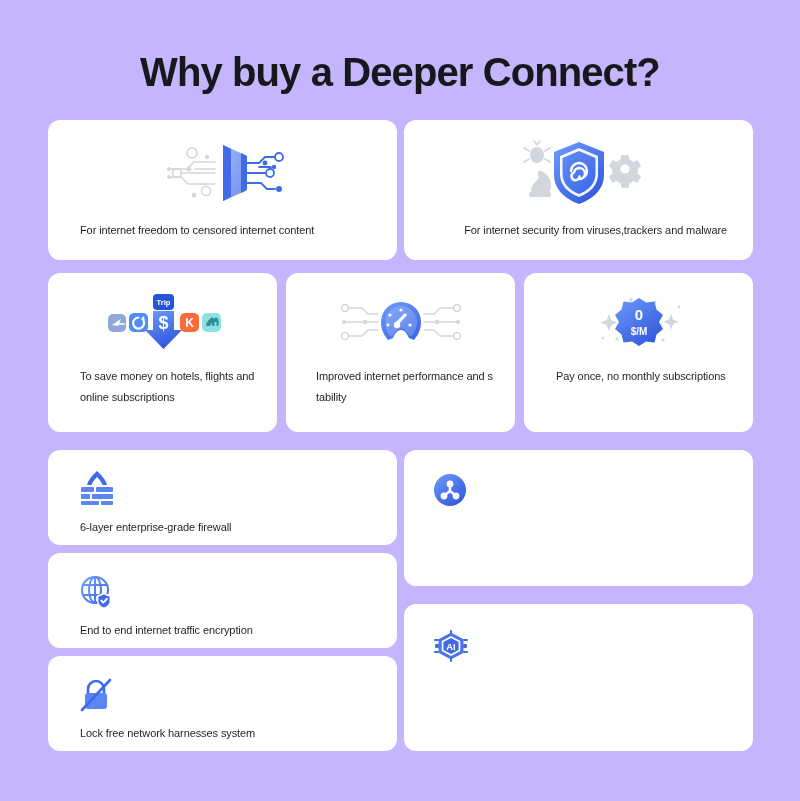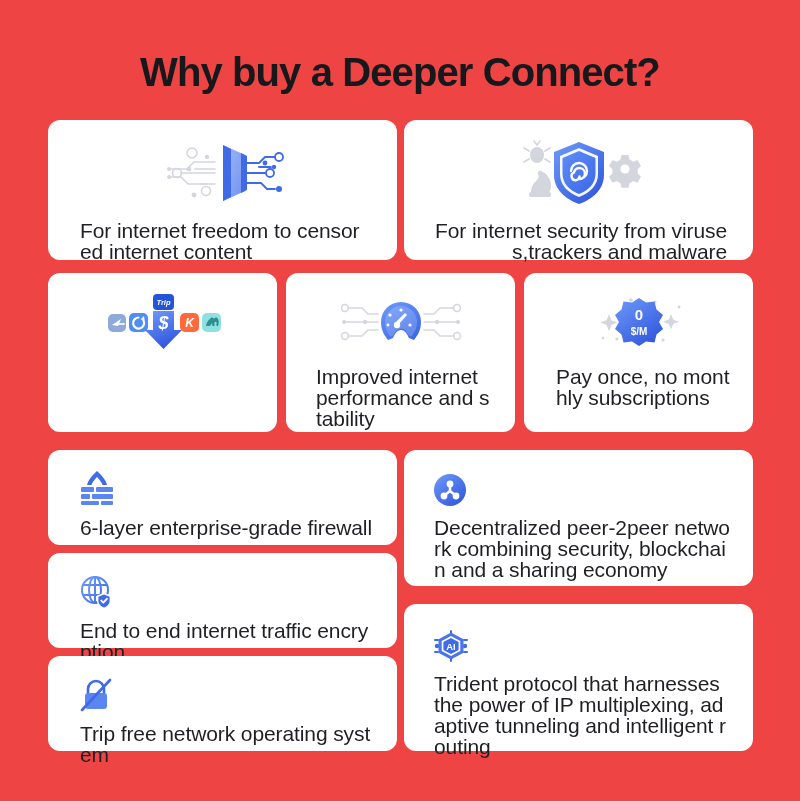--- a/index.html
+++ b/index.html
@@ -9,21 +9,21 @@
     height: 801px;
     background: #f4f5f7;
     font-family: "Liberation Sans", sans-serif;
     -webkit-font-smoothing: antialiased;
   }
 
   .page {
     position: relative;
     width: 800px;
     height: 801px;
-    background: #ef4444;
+    background: #c4b5fd;
     overflow: hidden;
   }
 
   
   .page-title {
     position: absolute;
     left: 0;
     top: 48px;
     width: 800px;
     text-align: center;
@@ -35,21 +35,21 @@
   }
 
   
   .card {
     position: absolute;
     background: #ffffff;
     border-radius: 12px;
   }
 
   .card-text {
-    font-size: 21px;
+    font-size: 11px;
     line-height: 21px;
     color: #1f2024;
     letter-spacing: -0.1px;
     word-break: break-all;
   }
 
   
   .card.center .icon-wrap {
     display: flex;
     justify-content: center;
@@ -70,21 +70,21 @@
   #card-freedom  { left: 48px;  top: 120px; width: 349px; height: 140px; }
   #card-freedom  .icon-wrap { height: 72px; margin-top: 17px; }
   #card-freedom  .card-text { margin: 11px 28px 0 32px; }
 
   #card-security { left: 404px; top: 120px; width: 349px; height: 140px; }
   #card-security .icon-wrap { height: 72px; margin-top: 17px; }
   #card-security .card-text { margin: 11px 26px 0 30px; text-align: right; }
 
   
   #card-savings  { left: 48px;  top: 273px; width: 229px; height: 159px; }
-  #card-savings  .icon-wrap { height: 62px; margin-top: 18px; font-style: italic; }
+  #card-savings  .icon-wrap { height: 62px; margin-top: 18px; }
   #card-savings  .card-text { margin: 13px 20px 0 32px; }
 
   #card-perf     { left: 286px; top: 273px; width: 229px; height: 159px; }
   #card-perf     .icon-wrap { height: 62px; margin-top: 18px; }
   #card-perf     .card-text { margin: 13px 20px 0 30px; }
 
   #card-payonce  { left: 524px; top: 273px; width: 229px; height: 159px; }
   #card-payonce  .icon-wrap { height: 62px; margin-top: 18px; }
   #card-payonce  .card-text { margin: 13px 20px 0 32px; }
 
@@ -235,20 +235,21 @@
         <path d="M53 19 h21 v19 h8 L63.5 57 L45 38 h8 z" fill="url(#gdol)"></path>
         <text x="63.5" y="37" font-family="'Liberation Sans',sans-serif" font-size="18" font-weight="700" fill="#ffffff" text-anchor="middle">$</text>
 
         <rect x="80" y="21" width="19" height="19" rx="5" fill="#ff6a3d"></rect>
         <text x="89.5" y="35" font-family="'Liberation Sans',sans-serif" font-size="12" font-weight="700" fill="#ffffff" text-anchor="middle">K</text>
 
         <rect x="102" y="21" width="19" height="19" rx="5" fill="#8fe0e0"></rect>
         <path d="M106 34 c1-4 2-6 4-7 c1-2 3-2 4 0 c1 -2 3 -2 4 0 c1 2 1 5 0 7 l-1.5 0 l0 -4 l-2 0 l0 4 l-2 0 l-0.5 -3 l-2 3 z" fill="#2d8f8f"></path>
       </svg>
     </div>
+    <div class="card-text">To save money on hotels, flights and online subscriptions</div>
   </div>
 
   <div class="card center" id="card-perf">
     <div class="icon-wrap">
       <svg width="126" height="52" viewBox="0 0 126 52">
         <defs>
           <linearGradient id="gspeed" x1="0" y1="0" x2="0.7" y2="1">
             <stop offset="0%" stop-color="#6e9bfa"></stop>
             <stop offset="100%" stop-color="#3f6ae8"></stop>
           </linearGradient>
@@ -362,21 +363,21 @@
   </div>
 
   <div class="card left" id="card-lockfree">
     <div class="icon-wrap">
       <svg width="32" height="34" viewBox="0 0 32 34">
         <path d="M8 15 v-4 a8 8 0 0 1 16 0 v4" fill="none" stroke="#3f6ae8" stroke-width="2.6" stroke-linecap="round"></path>
         <rect x="5" y="15" width="22" height="16" rx="3.2" fill="#5b85f0"></rect>
         <line x1="2" y1="32" x2="30" y2="2" stroke="#3f6ae8" stroke-width="2.6" stroke-linecap="round"></line>
       </svg>
     </div>
-    <div class="card-text">Trip free network operating system</div>
+    <div class="card-text">Lock free network harnesses system</div>
   </div>
 
   <div class="card left" id="card-p2p">
     <div class="icon-wrap">
       <svg width="32" height="32" viewBox="0 0 32 32">
         <defs>
           <linearGradient id="gp2p" x1="0" y1="0" x2="0.8" y2="1">
             <stop offset="0%" stop-color="#6e9bfa"></stop>
             <stop offset="100%" stop-color="#3358dd"></stop>
           </linearGradient>
@@ -387,21 +388,20 @@
           <path d="M16 17 L11 21"></path>
           <path d="M16 17 L21 21"></path>
         </g>
         <g fill="#ffffff">
           <circle cx="16" cy="10" r="3.4"></circle>
           <circle cx="10" cy="22" r="3.4"></circle>
           <circle cx="22" cy="22" r="3.4"></circle>
         </g>
       </svg>
     </div>
-    <div class="card-text">Decentralized peer-2peer network combining security, blockchain and a sharing economy</div>
   </div>
 
   <div class="card left" id="card-trident">
     <div class="icon-wrap">
       <svg width="34" height="32" viewBox="0 0 34 32">
         <g stroke="#3f6ae8" stroke-width="2" stroke-linecap="round">
           <path d="M17 1 V4"></path>
           <path d="M1 10 H4"></path>
           <path d="M30 10 H33"></path>
           <path d="M1 22 H4"></path>
@@ -411,16 +411,15 @@
         <g fill="#3f6ae8">
           <circle cx="3" cy="16" r="2.2"></circle>
           <circle cx="31" cy="16" r="2.2"></circle>
         </g>
         <path d="M17 2.5 L29.5 9.3 V22.7 L17 29.5 L4.5 22.7 V9.3 Z" fill="#4a74ea"></path>
         <path d="M17 6 L26.3 11 V21 L17 26 L7.7 21 V11 Z" fill="#ffffff"></path>
         <path d="M17 8 L24.6 12.1 V20 L17 24.1 L9.4 20 V12.1 Z" fill="#3f6ae8"></path>
         <text x="17" y="19.6" font-family="'Liberation Sans',sans-serif" font-size="9.5" font-weight="700" fill="#ffffff" text-anchor="middle">AI</text>
       </svg>
     </div>
-    <div class="card-text">Trident protocol that harnesses the power of IP multiplexing, adaptive tunneling and intelligent routing</div>
   </div>
 
 </div>
 
 </body></html>

